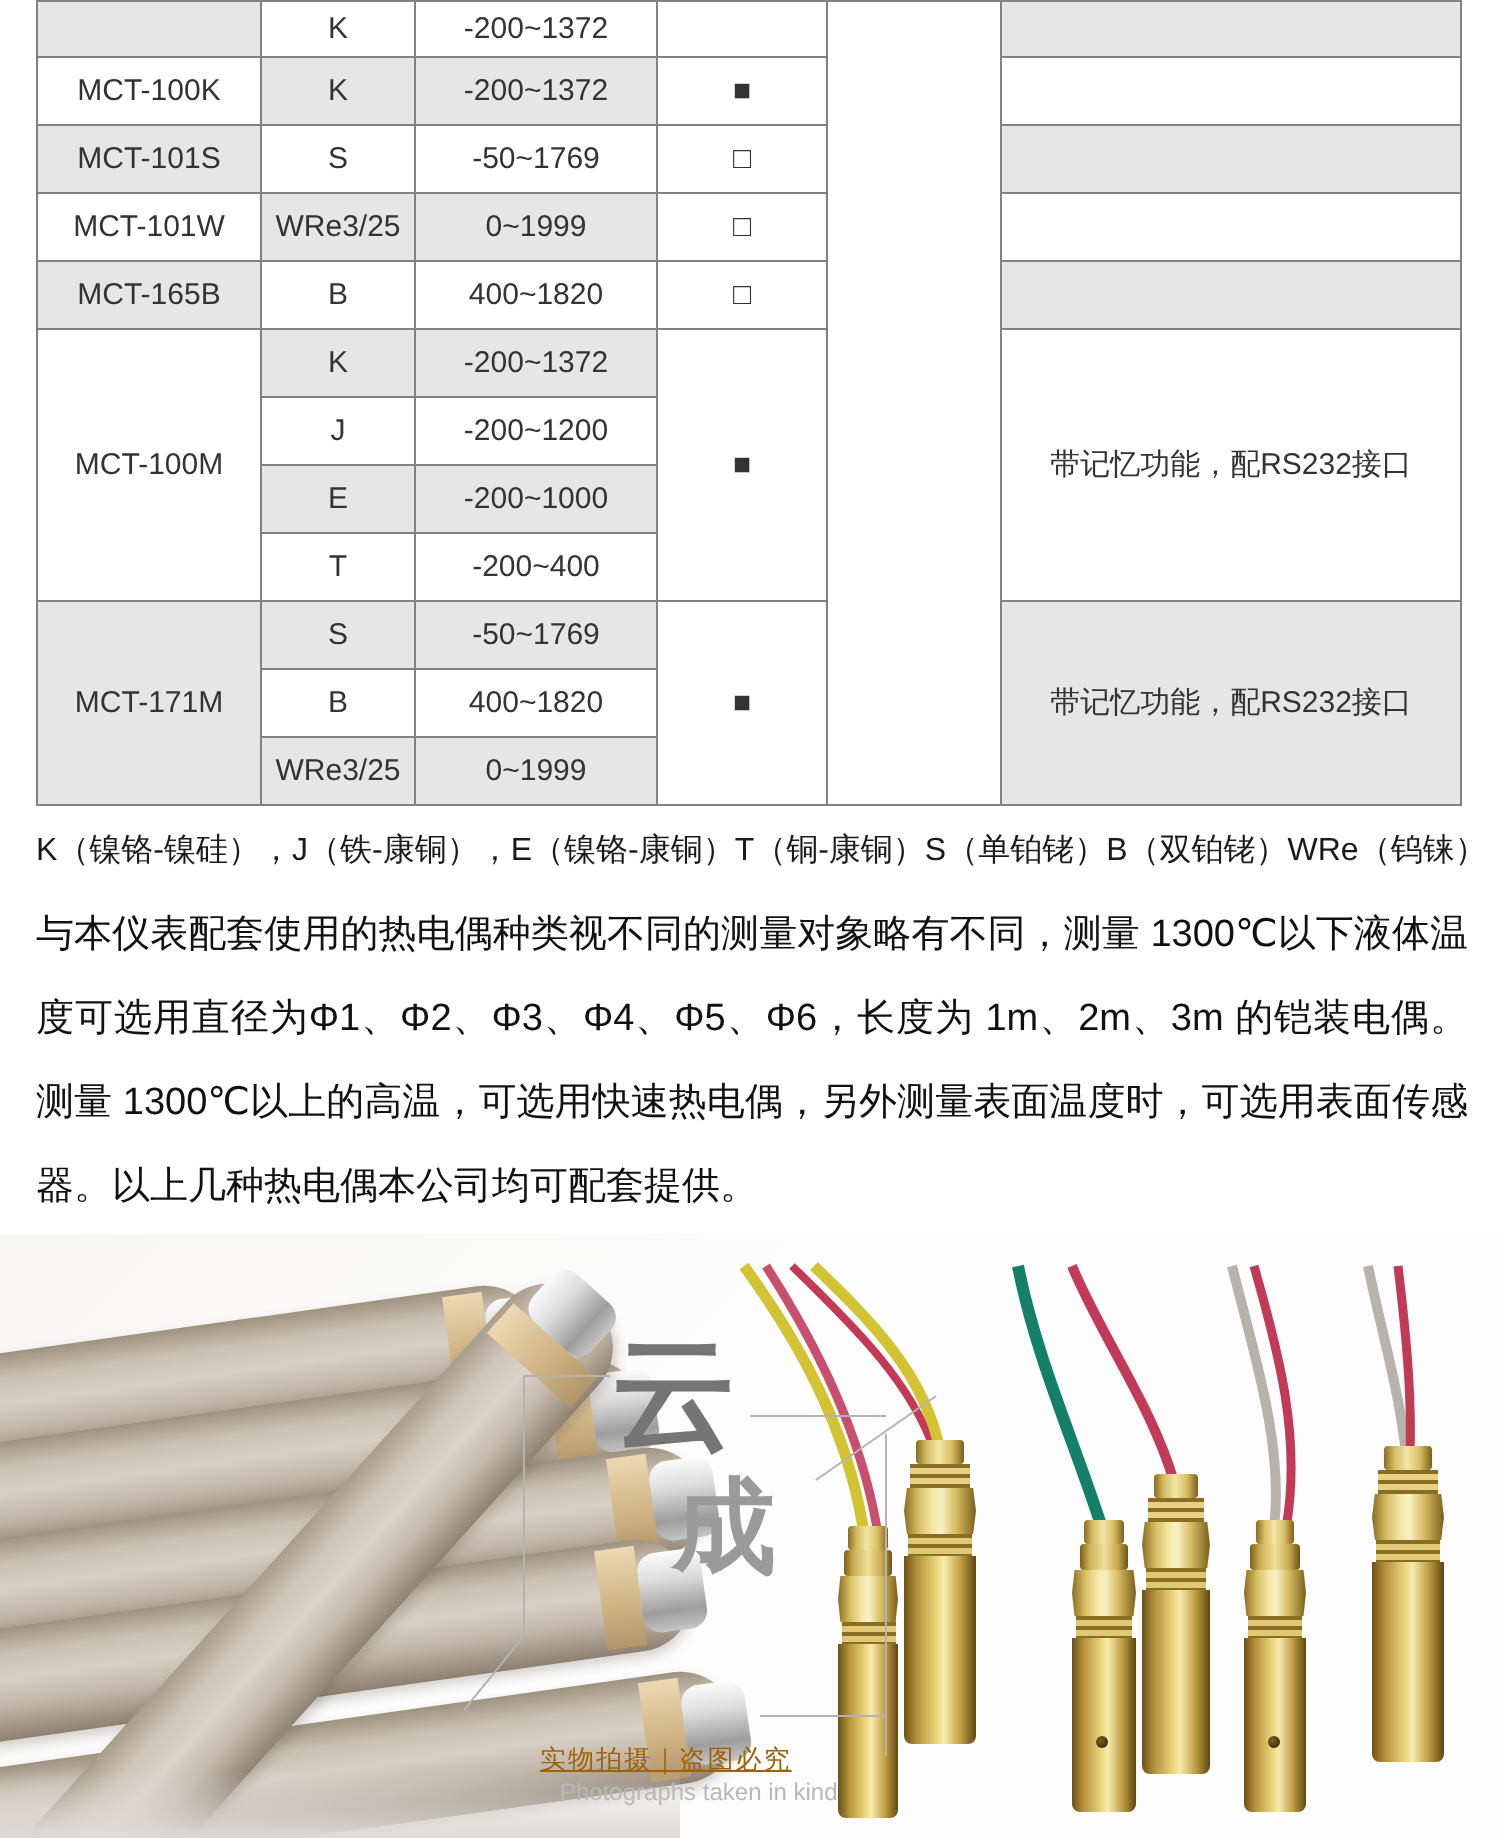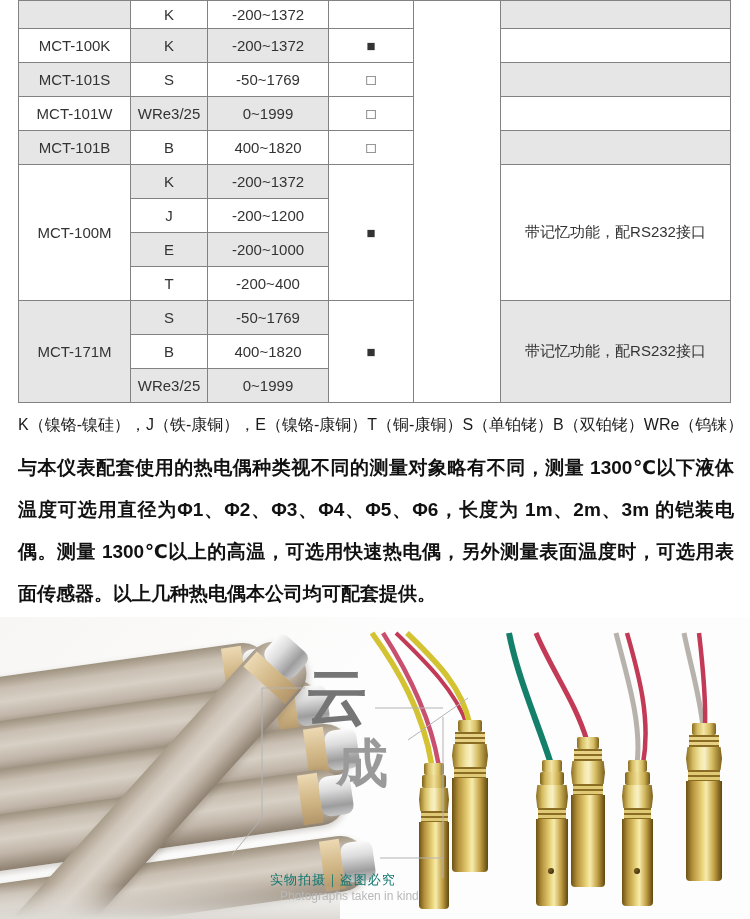--- a/index.html
+++ b/index.html
@@ -14,21 +14,21 @@
   td.g{background:#e6e6e6;}
   td.bt0{border-top:none;}
   td.bt2{border-top:2px solid #585858;}
   td.bb2{border-bottom:2px solid #3f3f3f;}
   td.gapcell{border:none;border-bottom:2px solid #3f3f3f;background:#fff;}
   td.remark{text-align:left;padding-left:3px;font-size:15px;}
   td.mark{font-size:15px;color:#000;}
   
   .legend{margin:12px 0 0 18px;font-size:16px;color:#1a1a1a;white-space:nowrap;}
   .para{margin:11px 14px 0 18px;width:716px;font-size:19px;line-height:42px;color:#111;
-        text-align:justify;font-weight:bold;}
+        text-align:justify;}
   
   .photo{position:absolute;left:0;top:617px;width:750px;height:302px;background:#fdfdfd;overflow:hidden;}
   .photo-left{position:absolute;left:0;top:0;width:392px;height:302px;overflow:hidden;
               background:linear-gradient(135deg,#f7f6f4 0%,#fdfdfd 60%);}
   .tube{position:absolute;height:56px;border-radius:28px;transform-origin:100% 50%;transform:rotate(-8deg);
         background:linear-gradient(to bottom,#9e927f 0%,#c9bfb2 22%,#d8d0c5 45%,#c0b5a8 70%,#8d8070 100%);
         box-shadow:0 3px 6px rgba(90,80,65,.25);}
   .tube .collar{position:absolute;right:26px;top:3px;bottom:3px;width:20px;
         background:linear-gradient(to bottom,#ecd9b3,#d0b585 55%,#b2966a);}
   .tube .cap{position:absolute;right:-6px;top:8px;width:32px;height:40px;border-radius:9px;
@@ -99,21 +99,21 @@
       <td class="g remark"></td>
     </tr>
     <tr>
       <td>MCT-101W</td>
       <td class="g">WRe3/25</td>
       <td class="g">0~1999</td>
       <td class="mark">□</td>
       <td class="remark"></td>
     </tr>
     <tr>
-      <td class="g">MCT-101B</td>
+      <td class="g">MCT-165B</td>
       <td>B</td>
       <td>400~1820</td>
       <td class="mark">□</td>
       <td class="g remark"></td>
     </tr>
     <tr>
       <td class="bt2" rowspan="4">MCT-100M</td>
       <td class="g bt2">K</td>
       <td class="g bt2">-200~1372</td>
       <td class="bt2 mark" rowspan="4">■</td>
@@ -251,17 +251,17 @@
         <line x1="262" y1="71" x2="262" y2="201"></line>
         <line x1="232" y1="238" x2="262" y2="201"></line>
         <line x1="375" y1="91" x2="443" y2="91"></line>
         <line x1="408" y1="123" x2="468" y2="81"></line>
         <line x1="443" y1="100" x2="443" y2="261"></line>
         <line x1="380" y1="241" x2="443" y2="241"></line>
       </g>
     </svg>
     <div class="wm" style="left:306px;top:38px;font-size:62px;color:#757575;">云</div>
     <div class="wm" style="left:336px;top:112px;font-size:52px;color:#9a9a9a;">成</div>
-    <div class="wm-caption" style="left:270px;top:254px;font-size:13px;color:#0f766e;letter-spacing:1px;">实物拍摄｜盗图必究</div>
+    <div class="wm-caption" style="left:270px;top:254px;font-size:13px;color:#a16207;letter-spacing:1px;text-decoration:underline;">实物拍摄｜盗图必究</div>
     <div class="wm-caption" style="left:280px;top:272px;font-size:12px;color:#b8b8b8;">Photographs taken in kind</div>
   </div>
 
 </div>
 
 </body></html>

